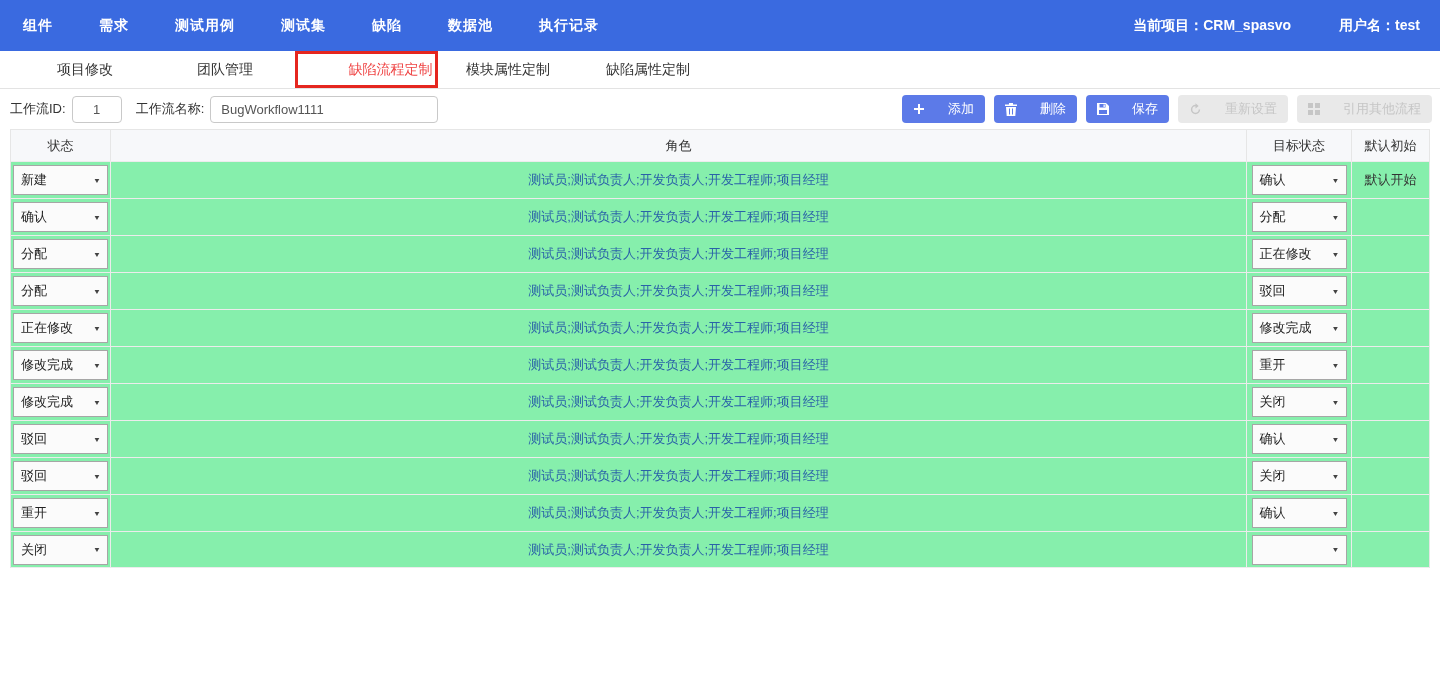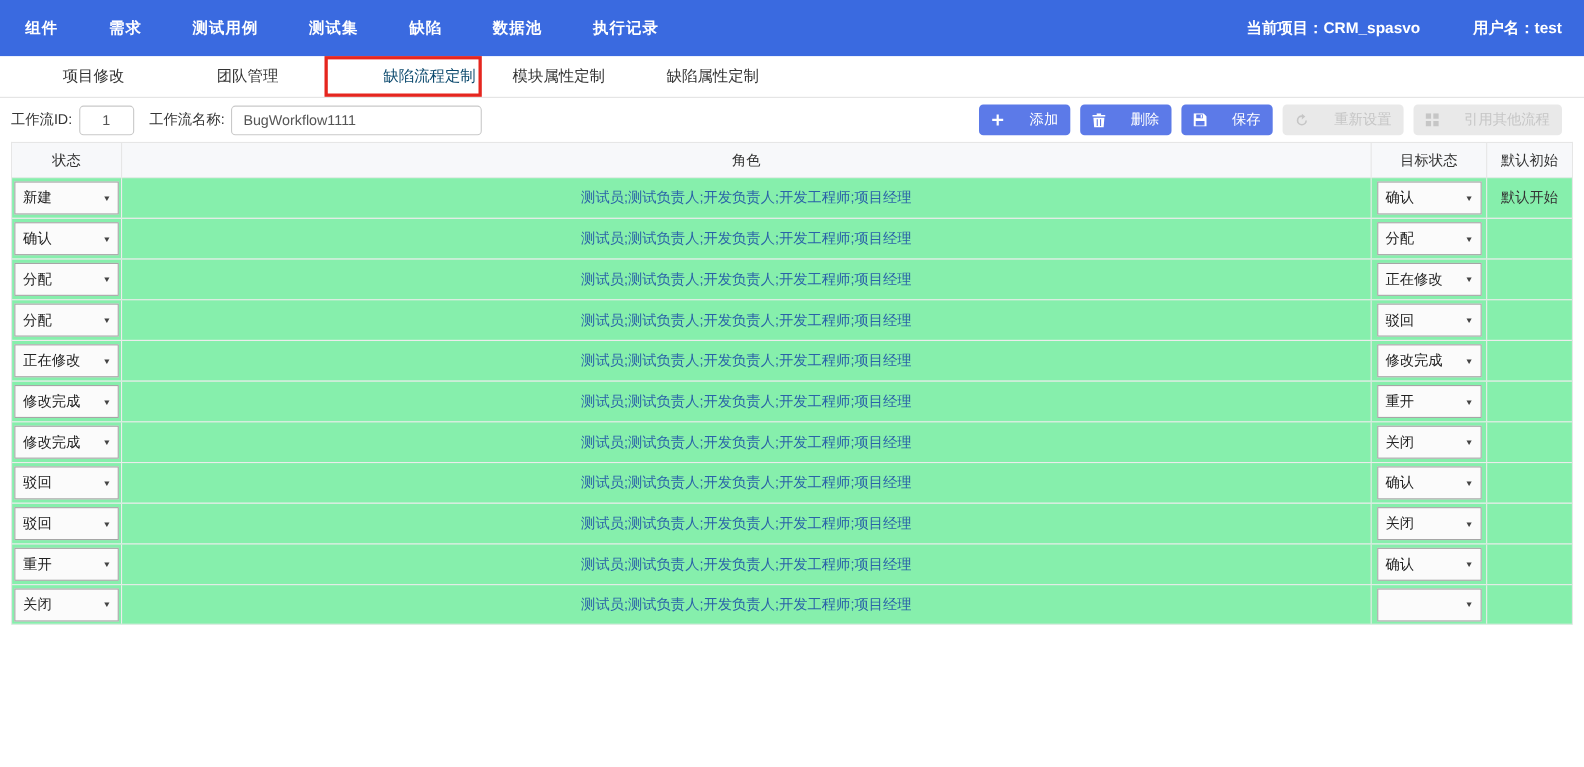--- a/index.html
+++ b/index.html
@@ -24,25 +24,25 @@
   }
   
   .tabs {
     height:38px; display:flex; align-items:stretch;
     border-bottom:1px solid #e3e3e3; padding-left:15px;
   }
   .tab {
     width:140px; display:flex; align-items:center; justify-content:center;
     font-size:14px; color:#333; cursor:pointer;
   }
-  .tab.active { color:#0c4a6e;padding-left:48px; }
+  .tab.active { color:#ef4444;padding-left:48px; }
   .tab.highlighted { border:3px solid #e5261f; width:143px; }
   
   .toolbar {
-    height:40px; display:flex; align-items:center; padding:0 20px 0 10px;
+    height:40px; display:flex; align-items:center; padding:0 8px 0 10px;
     font-size:13px; color:#333;
   }
   .toolbar label { margin-right:6px; }
   .tb-input {
     height:27px; border:1px solid #c9c9c9; border-radius:4px;
     font-size:13px; color:#555; font-family:inherit;
   }
   .tb-input.id { width:50px; text-align:center; margin-right:14px; }
   .tb-input.name { width:228px; padding:0 10px; }
   .toolbar-buttons { margin-left:auto; display:flex; gap:9px; }

